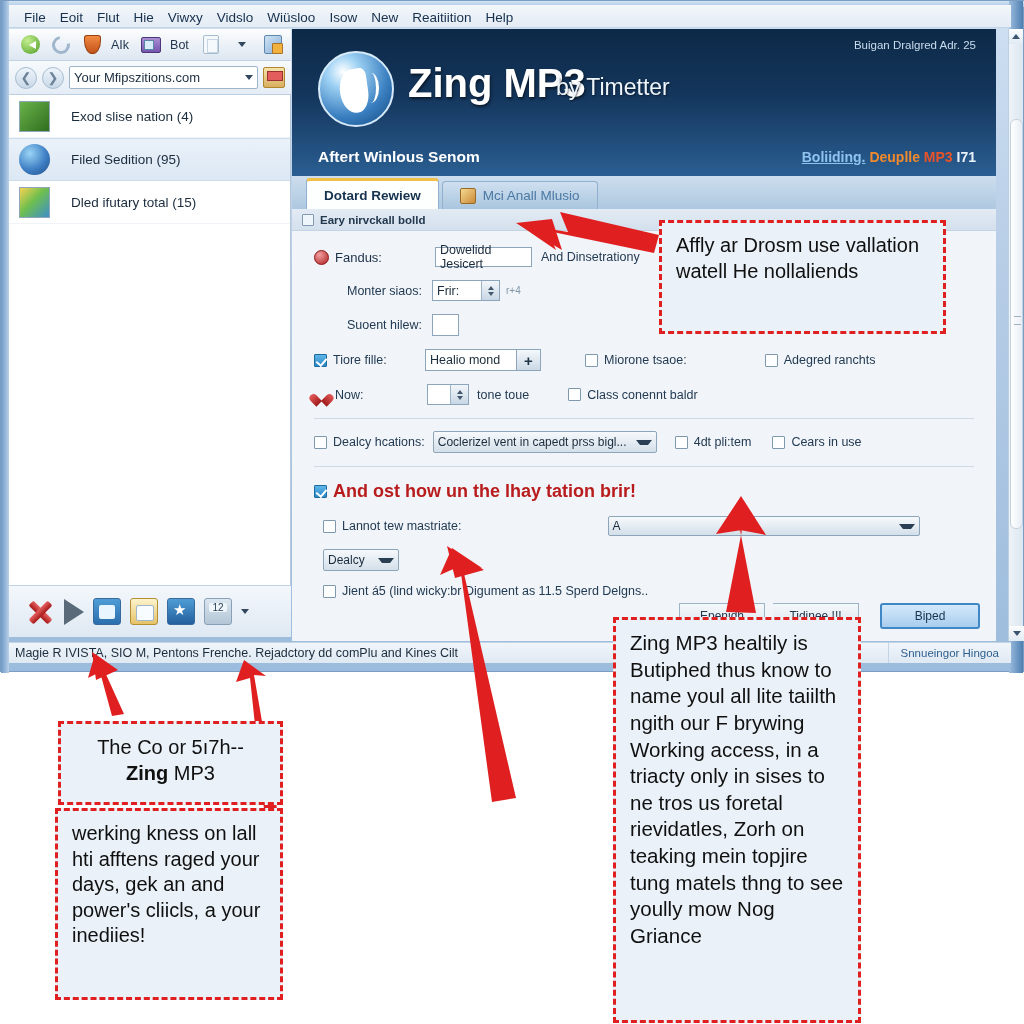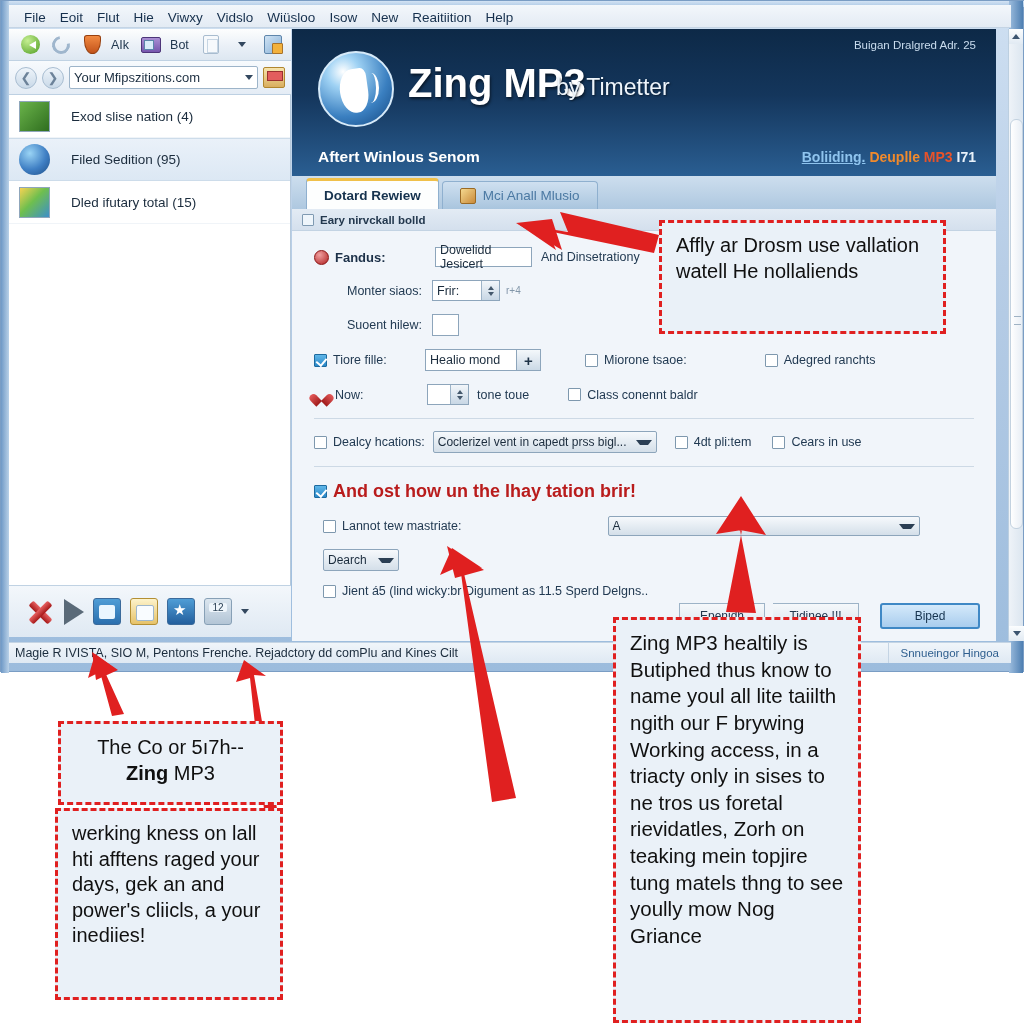--- a/index.html
+++ b/index.html
@@ -315,21 +315,21 @@
   .f-ico-heart {
     width: 15px; height: 14px; flex: none; margin-right: 6px; position: relative;
   }
   .f-ico-heart:before, .f-ico-heart:after {
     content: ""; position: absolute; width: 8px; height: 12px;
     background: linear-gradient(to bottom, #e45a5a, #a01a1a); border-radius: 8px 8px 0 0;
     top: 1px;
   }
   .f-ico-heart:before { left: 0; transform: rotate(-45deg); transform-origin: 100% 100%; }
   .f-ico-heart:after { left: 7px; transform: rotate(45deg); transform-origin: 0 100%; }
-  .f-lbl-bold { font-size: 13px; font-weight: bold; color: #1c3048; }
+  .f-lbl-bold { font-size: 13px; font-weight: normal; color: #1c3048; }
   .f-lbl { font-size: 12.5px; color: #223a52; }
   .f-lbl-w { width: 118px; text-align: right; padding-right: 10px; }
 
   .tinput {
     height: 20px; background: #ffffff; border: 1px solid #8da5bb;
     font-size: 12.5px; color: #1b2c3d; padding: 0 4px;
     display: flex; align-items: center;
   }
   .spin {
     height: 21px; display: flex; border: 1px solid #8da5bb; background: #fff;
@@ -640,21 +640,21 @@
             <span class="cbox" style="margin-left:9px"></span>
             <span class="f-lbl">Lannot tew mastriate:</span>
             <span class="sel" style="width:312px;margin-left:146px;height:20px">
               <span>A</span>
               <span class="arrow"></span>
             </span>
           </div>
 
           <div class="frow">
             <span class="sel" style="width:76px;margin-left:9px">
-              <span>Dearch</span>
+              <span>Dealcy</span>
               <span class="arrow"></span>
             </span>
           </div>
 
           <div class="frow">
             <span class="cbox" style="margin-left:9px"></span>
             <span class="f-lbl">Jient á5 (lind wicky:br Digument as 11.5 Sperd Delgns..</span>
           </div>
         </div>
 

